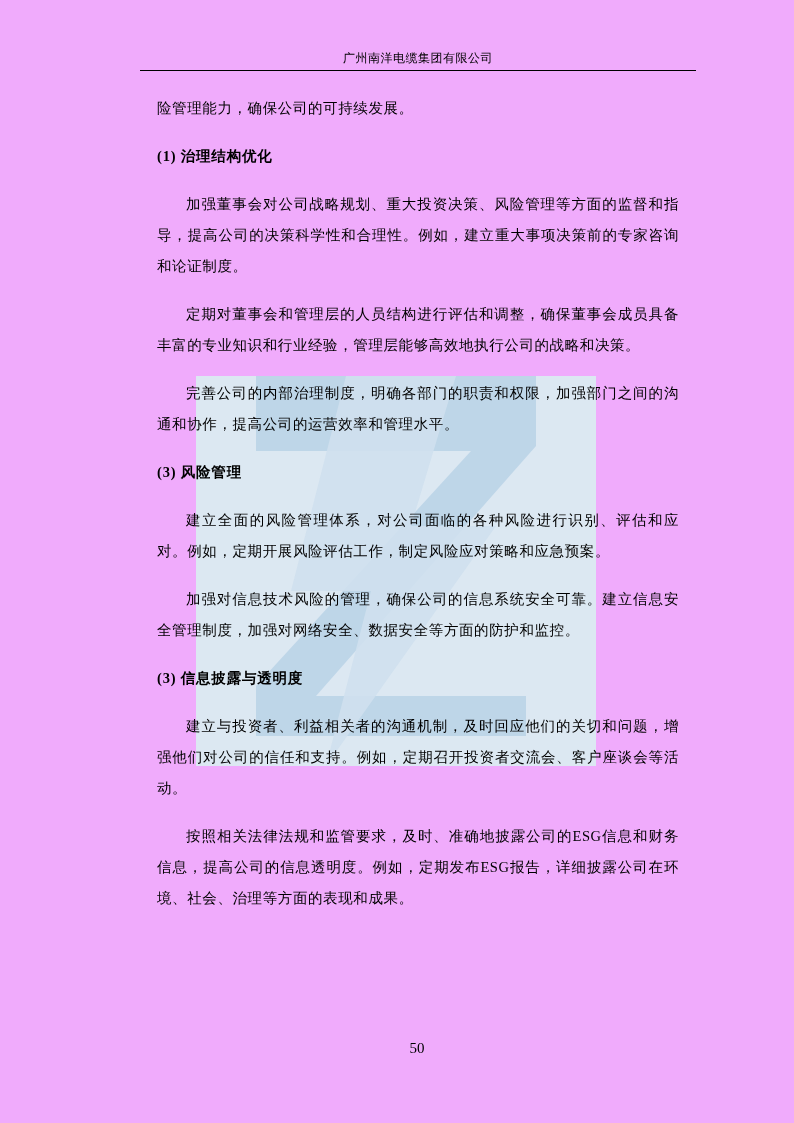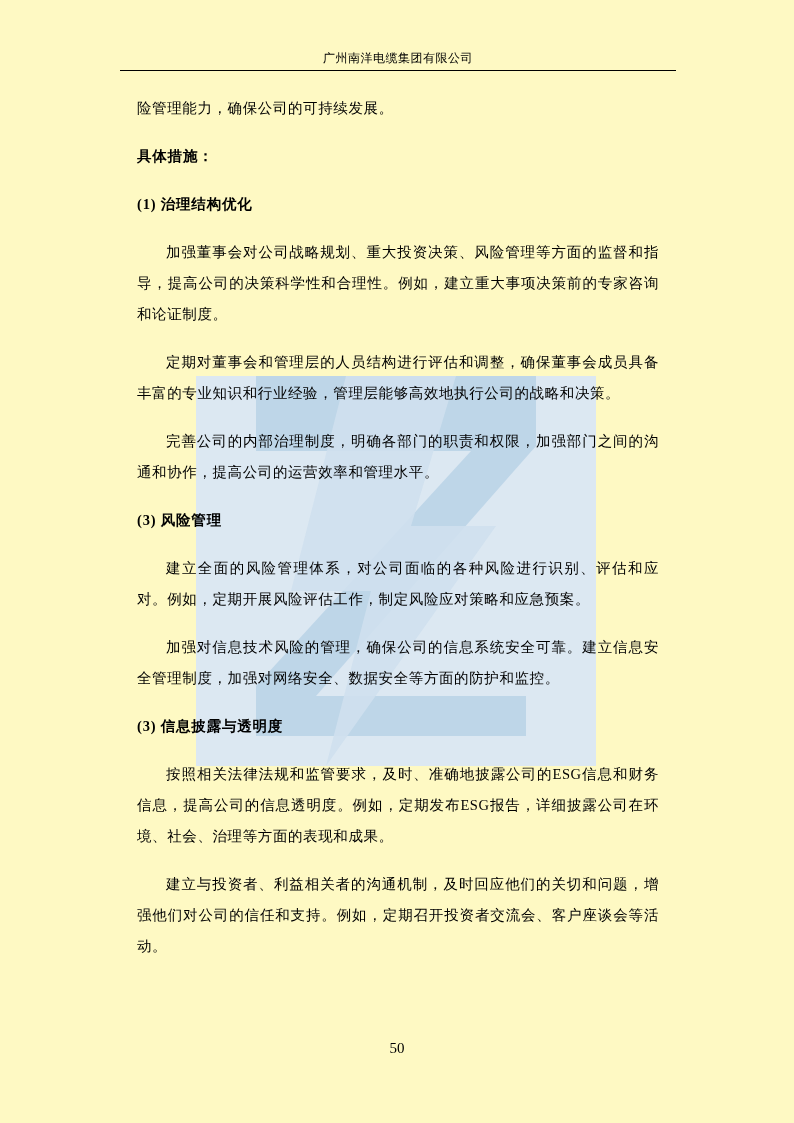--- a/index.html
+++ b/index.html
@@ -4,25 +4,26 @@
 <style>
   html, body {
     margin: 0;
     padding: 0;
     background: #ffffff;
   }
   .page {
     position: relative;
     width: 794px;
     height: 1123px;
-    background: #fef9c3;
+    background: #f0abfc;
     box-sizing: border-box;
     overflow: hidden;
     font-family: "Liberation Serif", "DejaVu Serif", serif;
     color: #000000;
+    padding-left: 20px;
   }
   
   .watermark {
     position: absolute;
     left: 196px;
     top: 376px;
     width: 400px;
     height: 390px;
     z-index: 0;
     opacity: 1;
@@ -96,28 +97,27 @@
     <polygon points="60,0 340,0 340,40 175,40 340,40 340,70 120,320 330,320 330,360 60,360 60,310 275,75 60,75" fill="#b9d2e6" opacity="0.85"></polygon>
     <polygon points="150,0 260,0 215,150 300,150 130,390 175,215 95,215" fill="#cfe0ee" opacity="0.9"></polygon>
   </svg>
 
   <div class="content">
     <div class="header">广州南洋电缆集团有限公司</div>
     <div class="header-rule"></div>
 
     <div class="body-area">
       <p class="cont">险管理能力，确保公司的可持续发展。</p>
-      <p class="heading">具体措施：</p>
       <p class="heading">(1) 治理结构优化</p>
       <p class="indent">加强董事会对公司战略规划、重大投资决策、风险管理等方面的监督和指导，提高公司的决策科学性和合理性。例如，建立重大事项决策前的专家咨询和论证制度。</p>
       <p class="indent">定期对董事会和管理层的人员结构进行评估和调整，确保董事会成员具备丰富的专业知识和行业经验，管理层能够高效地执行公司的战略和决策。</p>
       <p class="indent">完善公司的内部治理制度，明确各部门的职责和权限，加强部门之间的沟通和协作，提高公司的运营效率和管理水平。</p>
       <p class="heading">(3) 风险管理</p>
       <p class="indent">建立全面的风险管理体系，对公司面临的各种风险进行识别、评估和应对。例如，定期开展风险评估工作，制定风险应对策略和应急预案。</p>
       <p class="indent">加强对信息技术风险的管理，确保公司的信息系统安全可靠。建立信息安全管理制度，加强对网络安全、数据安全等方面的防护和监控。</p>
       <p class="heading">(3) 信息披露与透明度</p>
+      <p class="indent">建立与投资者、利益相关者的沟通机制，及时回应他们的关切和问题，增强他们对公司的信任和支持。例如，定期召开投资者交流会、客户座谈会等活动。</p>
       <p class="indent">按照相关法律法规和监管要求，及时、准确地披露公司的ESG信息和财务信息，提高公司的信息透明度。例如，定期发布ESG报告，详细披露公司在环境、社会、治理等方面的表现和成果。</p>
-      <p class="indent">建立与投资者、利益相关者的沟通机制，及时回应他们的关切和问题，增强他们对公司的信任和支持。例如，定期召开投资者交流会、客户座谈会等活动。</p>
     </div>
 
     <div class="footer">50</div>
   </div>
 </div>
 
 </body></html>

